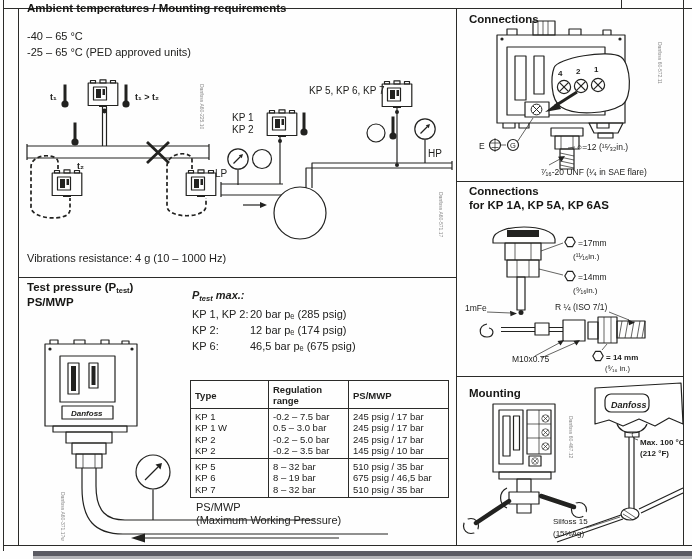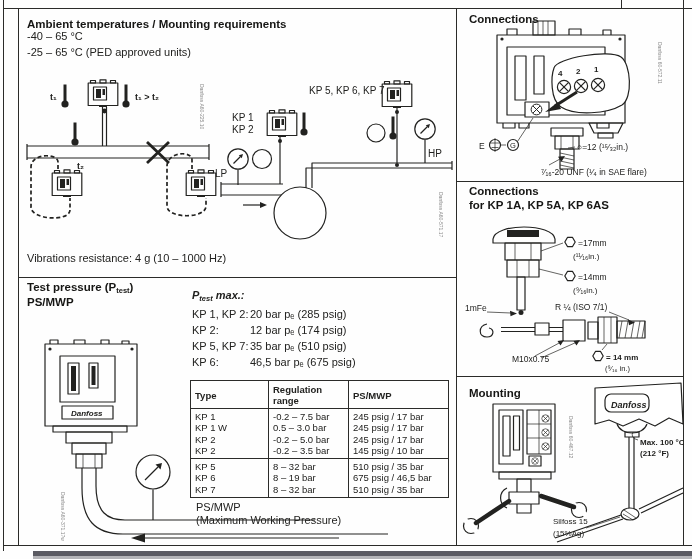--- a/index.html
+++ b/index.html
@@ -75,21 +75,21 @@
   <div class="line" style="left:18px;top:8px;width:1px;height:537px"></div>
   <div class="line" style="left:683px;top:0;width:1px;height:545px"></div>
   <div class="line" style="left:456px;top:8px;width:1px;height:537px"></div>
   <div class="line" style="left:621px;top:0;width:1px;height:8px"></div>
   <div class="line" style="left:19px;top:277px;width:437px;height:1px"></div>
   <div class="line" style="left:457px;top:181px;width:226px;height:1px"></div>
   <div class="line" style="left:457px;top:376px;width:226px;height:1px"></div>
   <div class="abs" style="left:33px;top:551px;width:659px;height:5px;background:#5b5b63"></div>
   <div class="abs" style="left:33px;top:556px;width:659px;height:3px;background:#b4b4b8"></div>
 
-  <div class="sec-title" style="left:27px;top:18px">Ambient temperatures / Mounting requirements</div>
+  <div class="sec-title" style="left:27px;top:2px">Ambient temperatures / Mounting requirements</div>
   <div class="body-text" style="left:27px;top:30px">-40 – 65 °C</div>
   <div class="body-text" style="left:27px;top:46px">-25 – 65 °C (PED approved units)</div>
 
   <svg class="abs" style="left:19px;top:59px" width="437" height="186" viewBox="0 0 437 186">
     <g>
       <use href="#thermo" x="42" y="24" width="8" height="26"></use>
       <text x="31" y="41" class="s9b">t₁</text>
       <use href="#kpdev" x="68" y="20" width="32" height="28"></use>
       <use href="#thermo" x="103" y="24" width="8" height="26"></use>
       <text x="116" y="41" class="s9b">t₁ &gt; t₂</text>
@@ -146,24 +146,20 @@
     <div class="pmax">
       <span>P</span><span class="subtxt">test</span><span> max.:</span>
     </div>
     <div class="pt-row">
         <span class="lbl">KP 1, KP 2:</span>
         <span>20 bar pₑ (285 psig)</span>
       </div>
     <div class="pt-row">
         <span class="lbl">KP 2:</span>
         <span>12 bar pₑ (174 psig)</span>
-      </div>
-    <div class="pt-row">
-        <span class="lbl">KP 5, KP 7:</span>
-        <span>35 bar pₑ (510 psig)</span>
       </div>
     <div class="pt-row">
         <span class="lbl">KP 6:</span>
         <span>46,5 bar pₑ (675 psig)</span>
       </div>
   </div>
 
   <table class="spec-table">
     <colgroup>
         <col style="width:78px">

